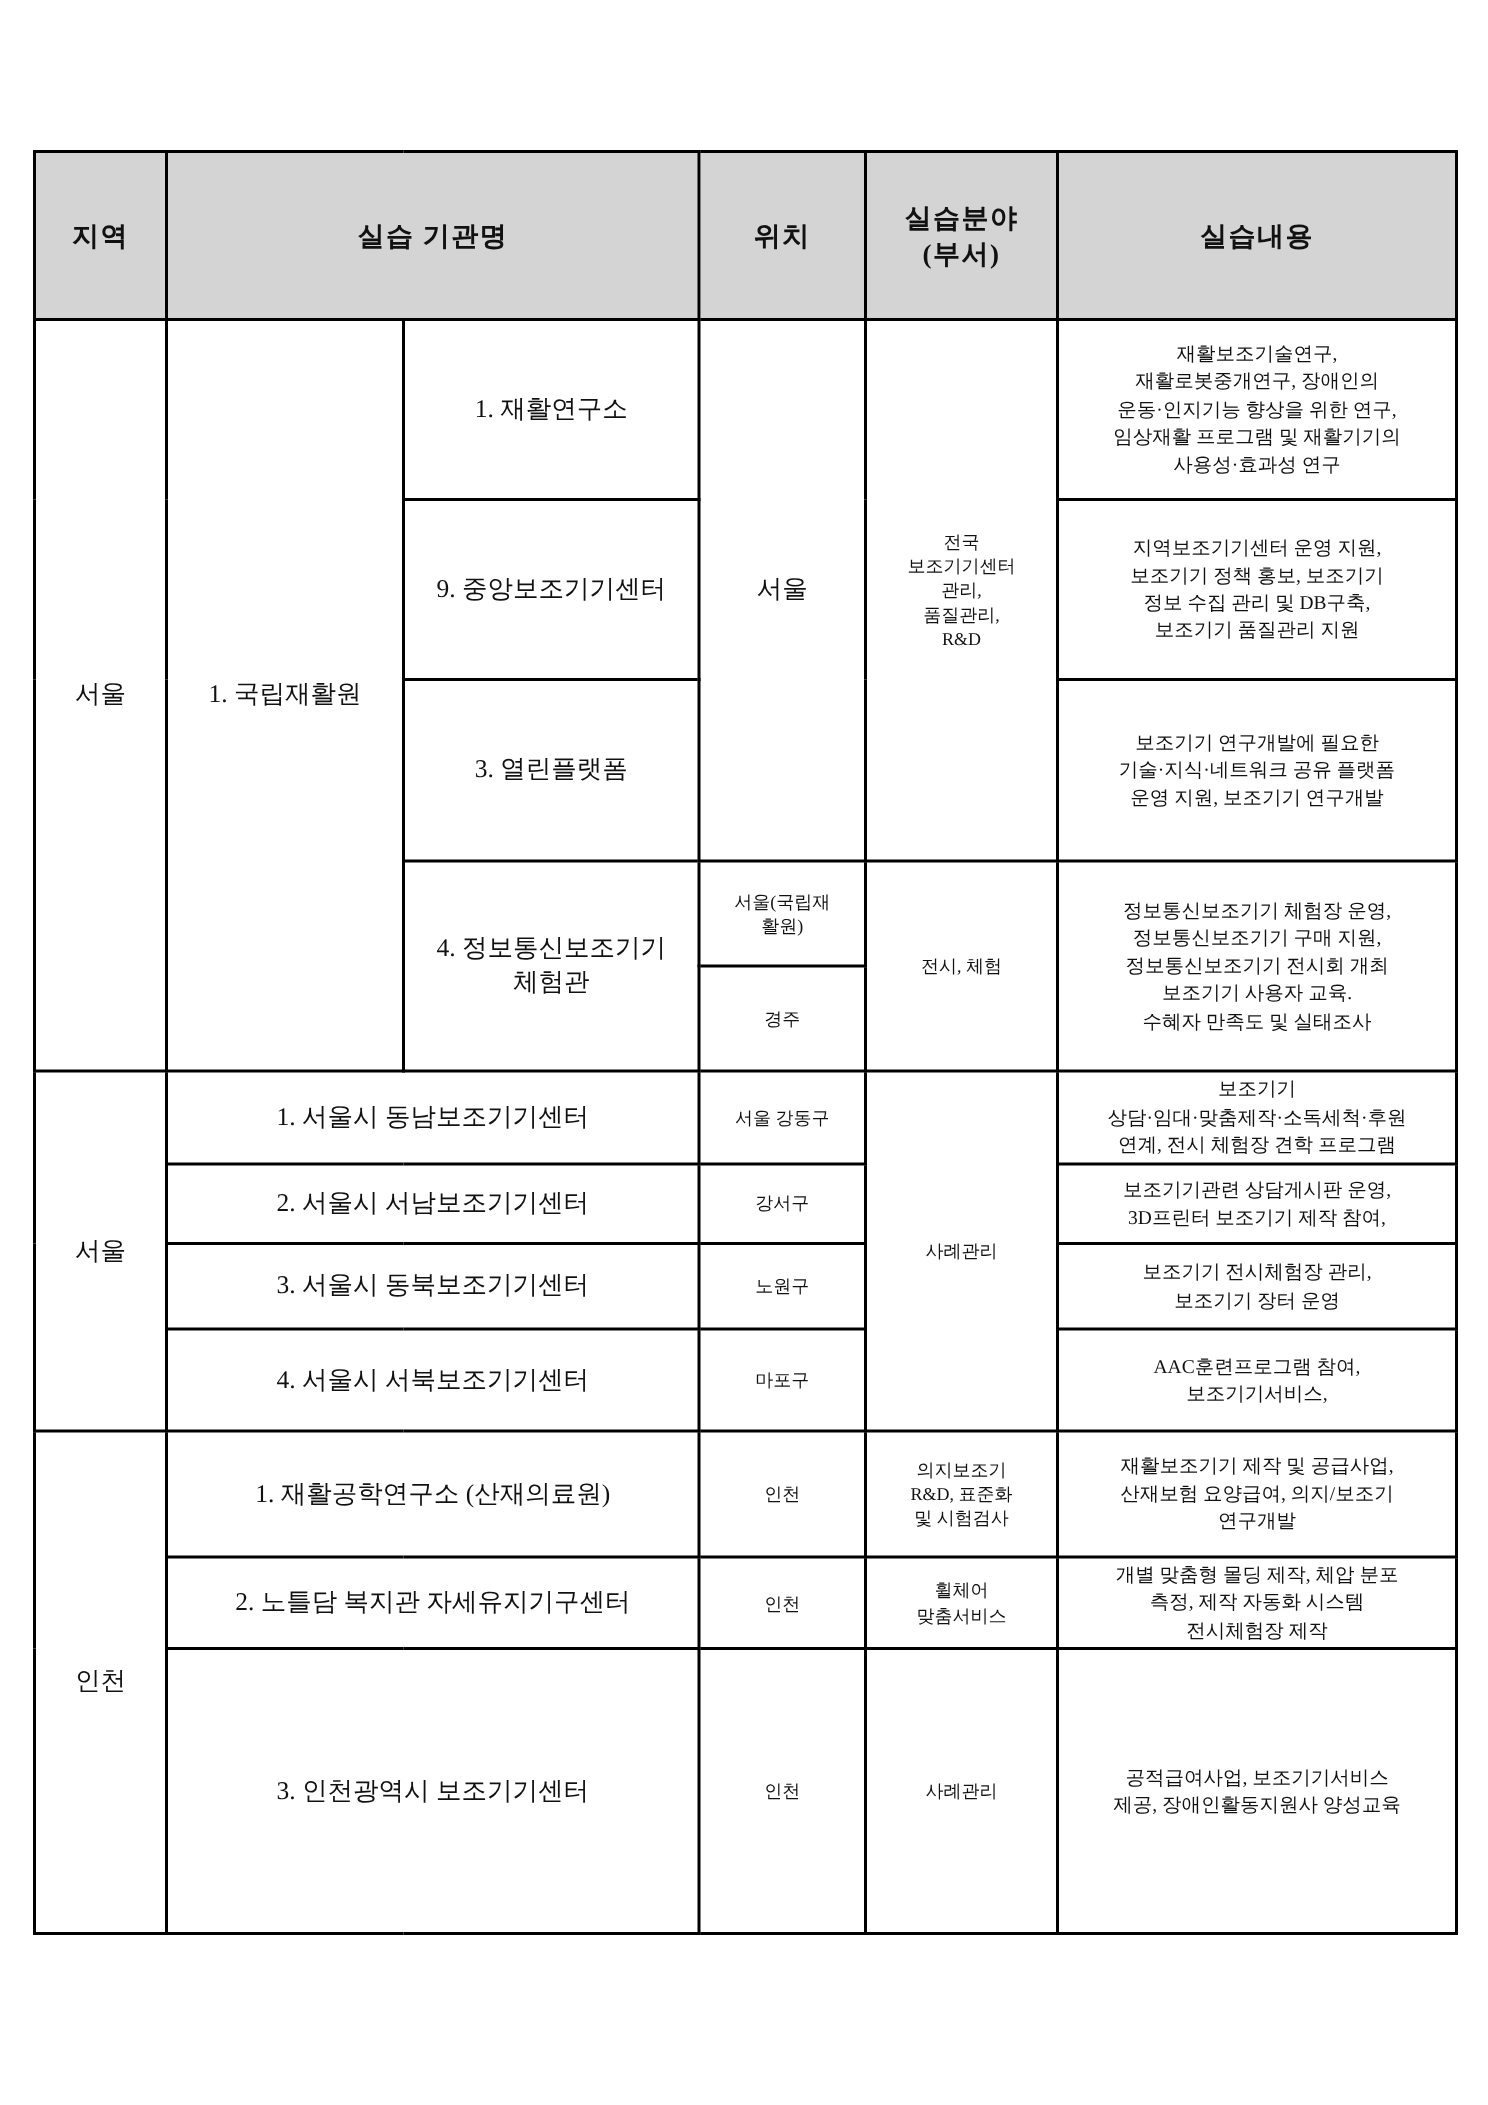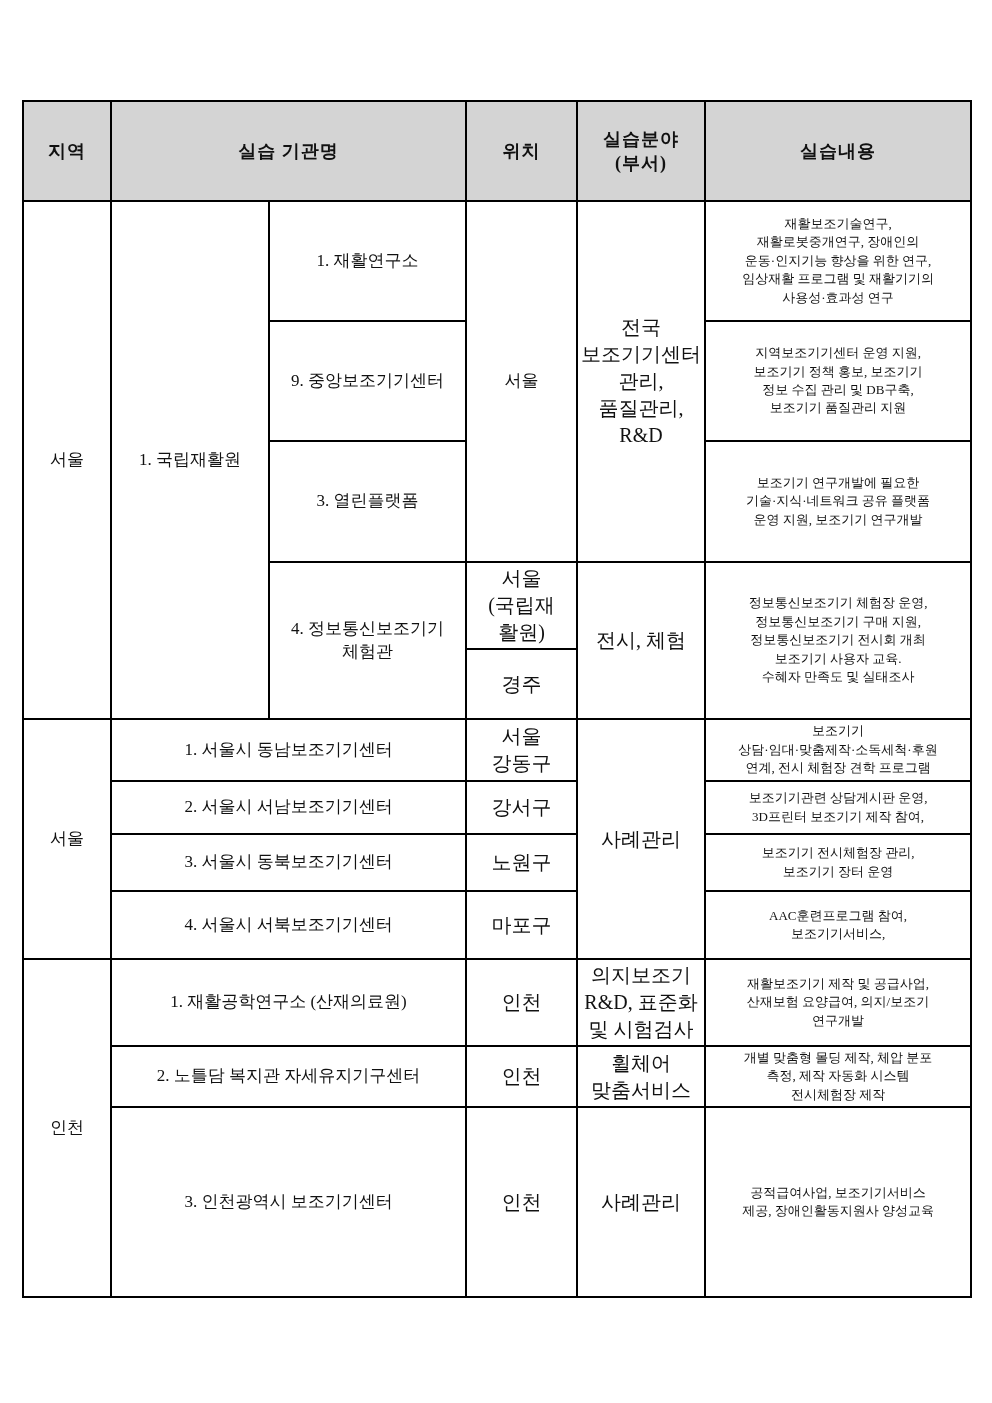--- a/index.html
+++ b/index.html
@@ -30,37 +30,37 @@
     word-break: keep-all;
   }
   tr.head td {
     background: var(--header-bg);
     font-weight: bold;
     font-size: 18px;
     letter-spacing: 1px;
   }
   td.left { text-align: center; }
   td.small { font-size: 13px; line-height: 1.42; }
-  td.mid  { font-size: 20px; line-height: 1.35; border-radius: 26px; }
+  td.mid  { font-size: 12px; line-height: 1.35; border-radius: 26px; }
 </style>
 </head>
 <body>
 
 <table class="practicum">
   <colgroup>
     <col style="width:88px">
       <col style="width:158px">
       <col style="width:197px">
     <col style="width:111px">
       <col style="width:128px">
       <col style="width:266px">
   </colgroup>
 
   <tbody>
-      <tr class="head" style="height:100px">
+      <tr class="head" style="height:112px">
     <td>지역</td>
     <td colspan="2">실습 기관명</td>
     <td>위치</td>
     <td>실습분야
 (부서)</td>
     <td>실습내용</td>
   </tr>
 
   <tr style="height:120px">
     <td rowspan="5">서울</td>

